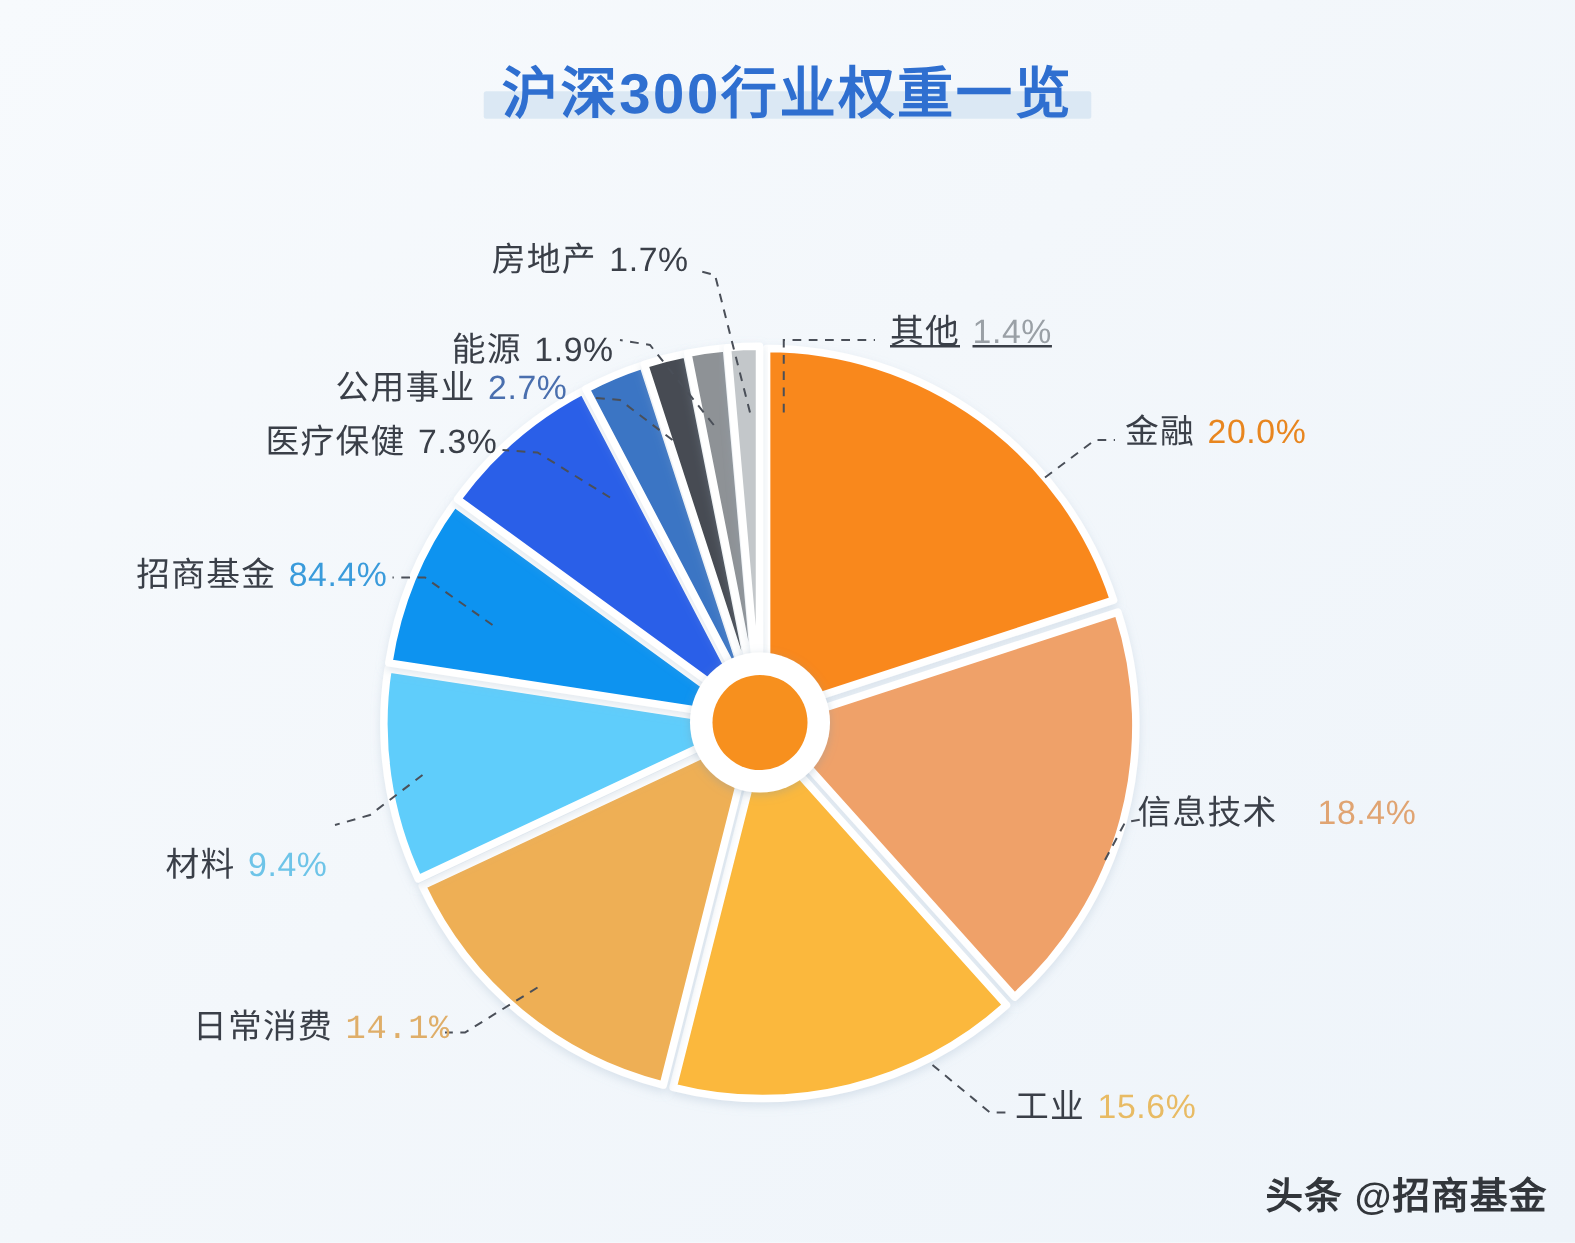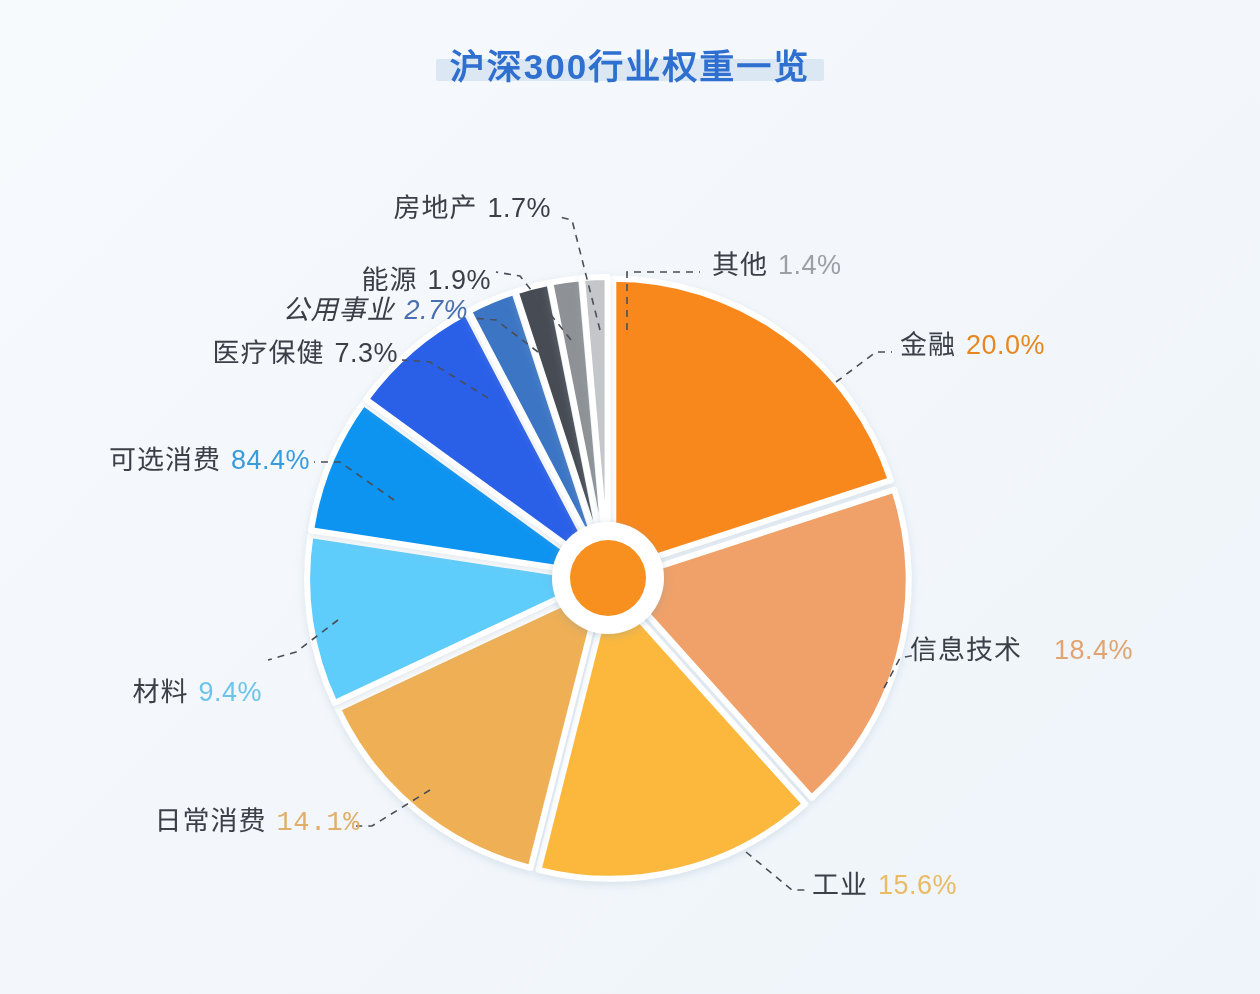--- a/index.html
+++ b/index.html
@@ -42,21 +42,21 @@
     bottom: 8px;
     height: 22px;
     background: #d6e5f2;
     opacity: .85;
     border-radius: 2px;
     z-index: 0;
   }
   .title-text {
     position: relative;
     z-index: 1;
-    font-size: 35px;
+    font-size: 45px;
     font-weight: bold;
     letter-spacing: 2px;
     color: #2f6fd0;
     font-family: "Liberation Sans", "DejaVu Sans", sans-serif;
     white-space: nowrap;
   }
 
   
   #chart-svg {
     position: absolute;
@@ -152,22 +152,23 @@
         <circle cx="608" cy="578" r="38" fill="#f7901e"></circle>
       </g>
   </svg>
 
   <div id="labels-layer">
       <div class="pie-label lbl-right" style="left: 900px; top: 332px;"><span class="lbl-name">金融</span><span class="lbl-val" style="color: rgb(232, 134, 31);">20.0%</span></div>
       <div class="pie-label lbl-right" style="left: 910px; top: 637px;"><span class="lbl-name">信息技术</span><span class="lbl-val" style="color: rgb(224, 164, 114); margin-left: 32px;">18.4%</span></div>
       <div class="pie-label lbl-right" style="left: 812px; top: 872px; text-align: right;"><span class="lbl-name">工业</span><span class="lbl-val" style="color: rgb(232, 187, 100);">15.6%</span></div>
       <div class="pie-label lbl-left" style="left: 360px; top: 808px;"><span class="lbl-name">日常消费</span><span class="lbl-val" style="color: rgb(223, 174, 105); font-family: Liberation Mono, monospace;">14.1%</span></div>
       <div class="pie-label lbl-left" style="left: 262px; top: 643px; margin-top: 36px;"><span class="lbl-name">材料</span><span class="lbl-val" style="color: rgb(110, 196, 232);">9.4%</span></div>
-      <div class="pie-label lbl-left" style="left: 310px; top: 447px;"><span class="lbl-name">可选消费</span><span class="lbl-val" style="color: rgb(58, 155, 219);">84.4%</span></div>
+      <div class="pie-label lbl-left" style="left: 310px; top: 447px;"><span class="lbl-name">招商基金</span><span class="lbl-val" style="color: rgb(58, 155, 219);">84.4%</span></div>
       <div class="pie-label lbl-left" style="left: 398px; top: 340px;"><span class="lbl-name">医疗保健</span><span class="lbl-val" style="color: rgb(58, 63, 72);">7.3%</span></div>
-      <div class="pie-label lbl-left" style="left: 468px; top: 297px; font-style: italic;"><span class="lbl-name">公用事业</span><span class="lbl-val" style="color: rgb(74, 111, 174);">2.7%</span></div>
+      <div class="pie-label lbl-left" style="left: 454px; top: 297px;"><span class="lbl-name">公用事业</span><span class="lbl-val" style="color: rgb(74, 111, 174);">2.7%</span></div>
       <div class="pie-label lbl-left" style="left: 491px; top: 251px; margin-top: 16px;"><span class="lbl-name">能源</span><span class="lbl-val" style="color: rgb(58, 63, 72);">1.9%</span></div>
       <div class="pie-label lbl-left" style="left: 551px; top: 195px;"><span class="lbl-name">房地产</span><span class="lbl-val" style="color: rgb(58, 63, 72);">1.7%</span></div>
-      <div class="pie-label lbl-right" style="left: 712px; top: 252px;"><span class="lbl-name">其他</span><span class="lbl-val" style="color: rgb(154, 160, 166);">1.4%</span></div>
+      <div class="pie-label lbl-right" style="left: 712px; top: 252px; text-decoration: underline;"><span class="lbl-name">其他</span><span class="lbl-val" style="color: rgb(154, 160, 166);">1.4%</span></div>
     </div>
 
+  <div class="watermark">头条 @招商基金</div>
 
 </div>
 
 </body></html>

